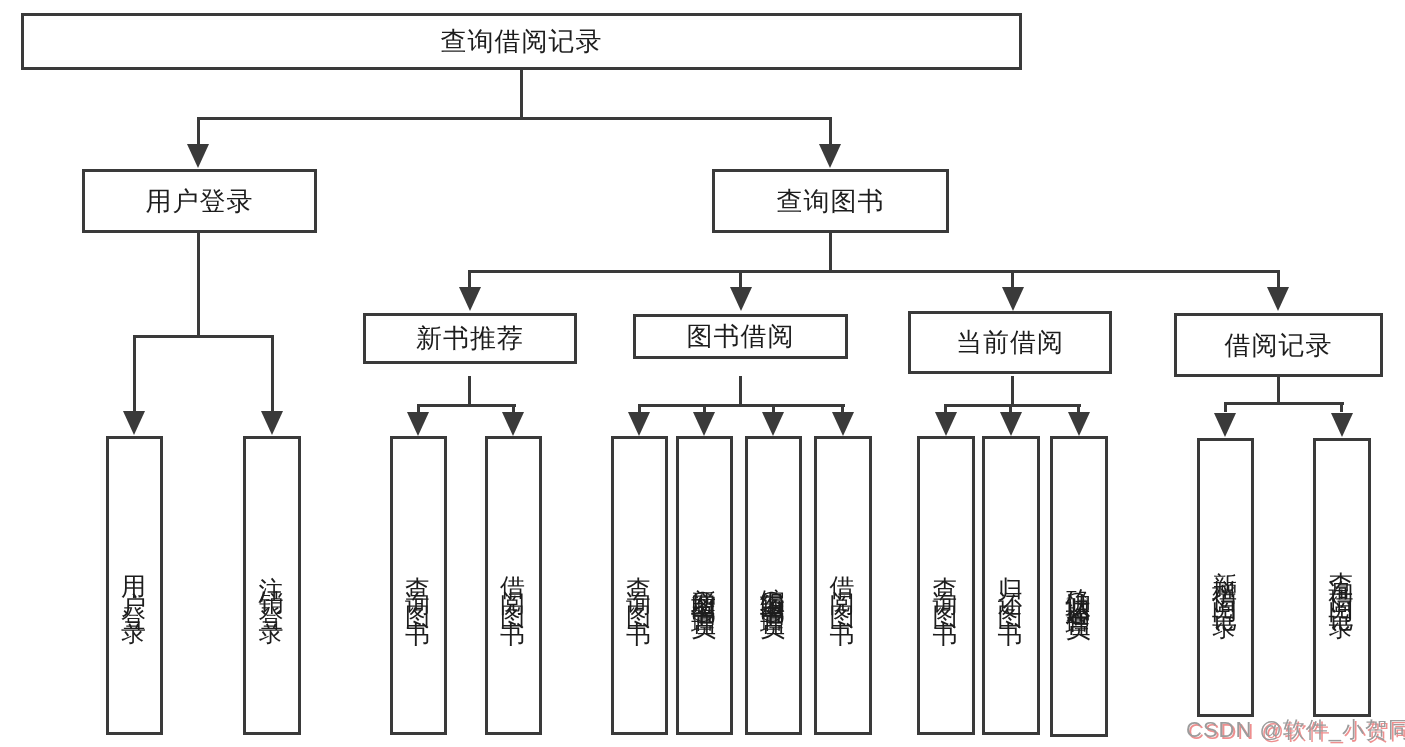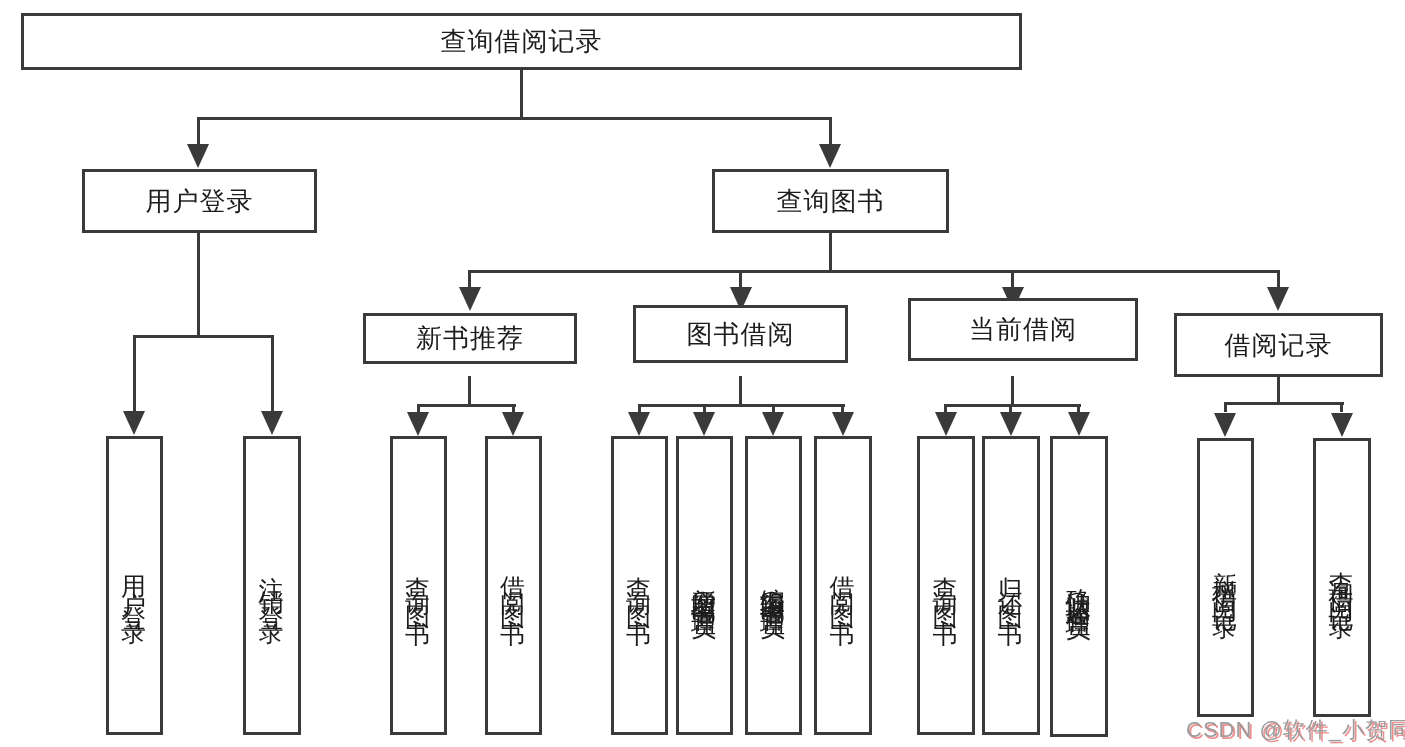--- a/index.html
+++ b/index.html
@@ -69,22 +69,22 @@
   <div class="line" style="left:468px;top:270px;width:3px;height:17px"></div>
   <div class="arrow" style="left:459px;top:287px"></div>
   <div class="line" style="left:739px;top:270px;width:3px;height:17px"></div>
   <div class="arrow" style="left:730px;top:287px"></div>
   <div class="line" style="left:1011px;top:270px;width:3px;height:17px"></div>
   <div class="arrow" style="left:1002px;top:287px"></div>
   <div class="line" style="left:1277px;top:270px;width:3px;height:17px"></div>
   <div class="arrow" style="left:1267px;top:287px"></div>
 
   <div class="node" style="left:363px;top:313px;width:214px;height:51px">新书推荐</div>
-  <div class="node" style="left:633px;top:305px;width:215px;height:58px">图书借阅</div>
-  <div class="node" style="left:908px;top:298px;width:230px;height:63px">当前借阅</div>
+  <div class="node" style="left:633px;top:314px;width:215px;height:45px">图书借阅</div>
+  <div class="node" style="left:908px;top:311px;width:204px;height:63px">当前借阅</div>
   <div class="node" style="left:1174px;top:313px;width:209px;height:64px">借阅记录</div>
 
   <div class="line" style="left:468px;top:376px;width:3px;height:31px"></div>
   <div class="line" style="left:417px;top:404px;width:99px;height:3px"></div>
   <div class="line" style="left:417px;top:404px;width:3px;height:9px"></div>
   <div class="arrow" style="left:407px;top:412px"></div>
   <div class="line" style="left:512px;top:404px;width:3px;height:9px"></div>
   <div class="arrow" style="left:502px;top:412px"></div>
 
   <div class="line" style="left:739px;top:376px;width:3px;height:31px"></div>

